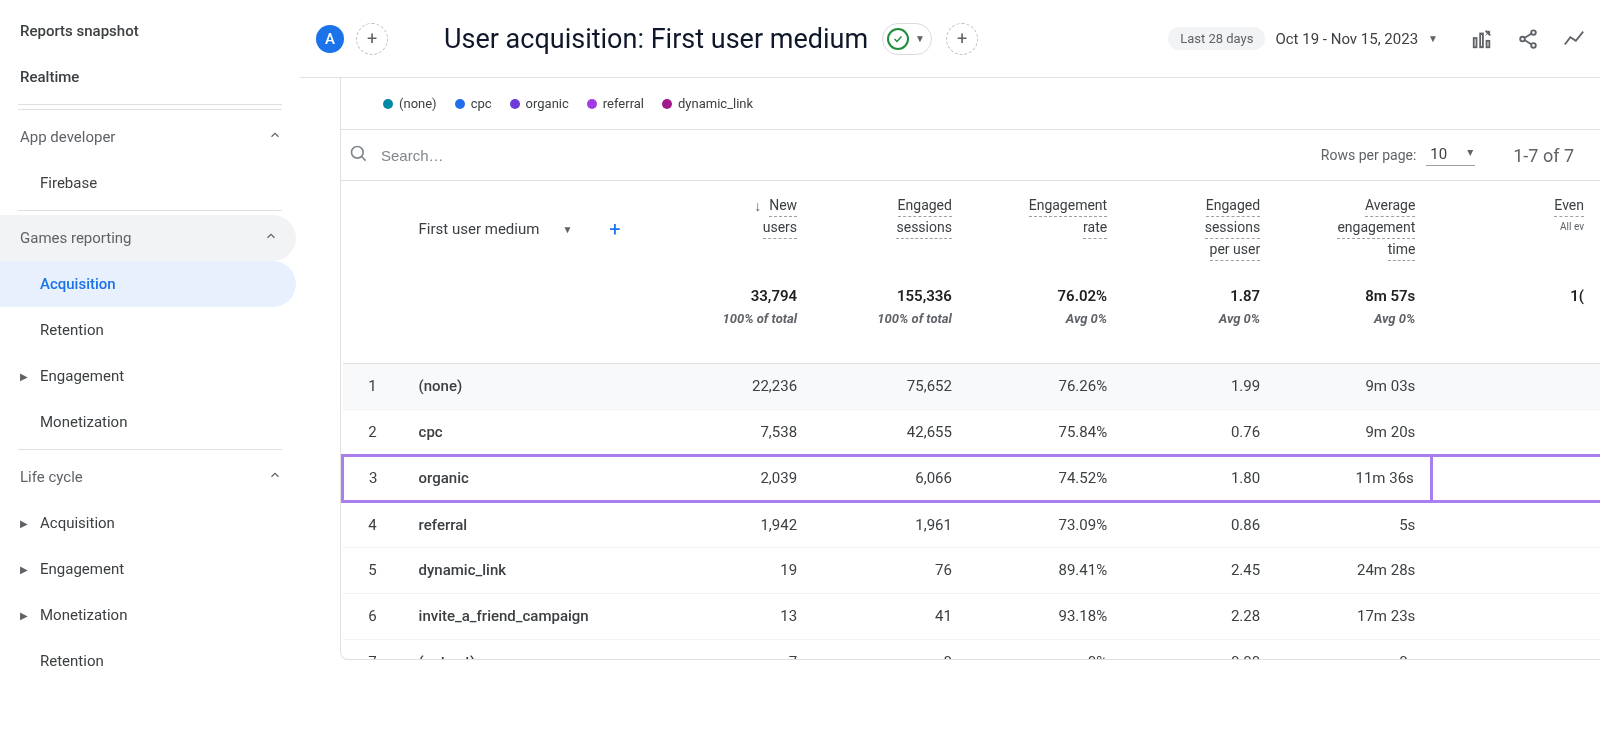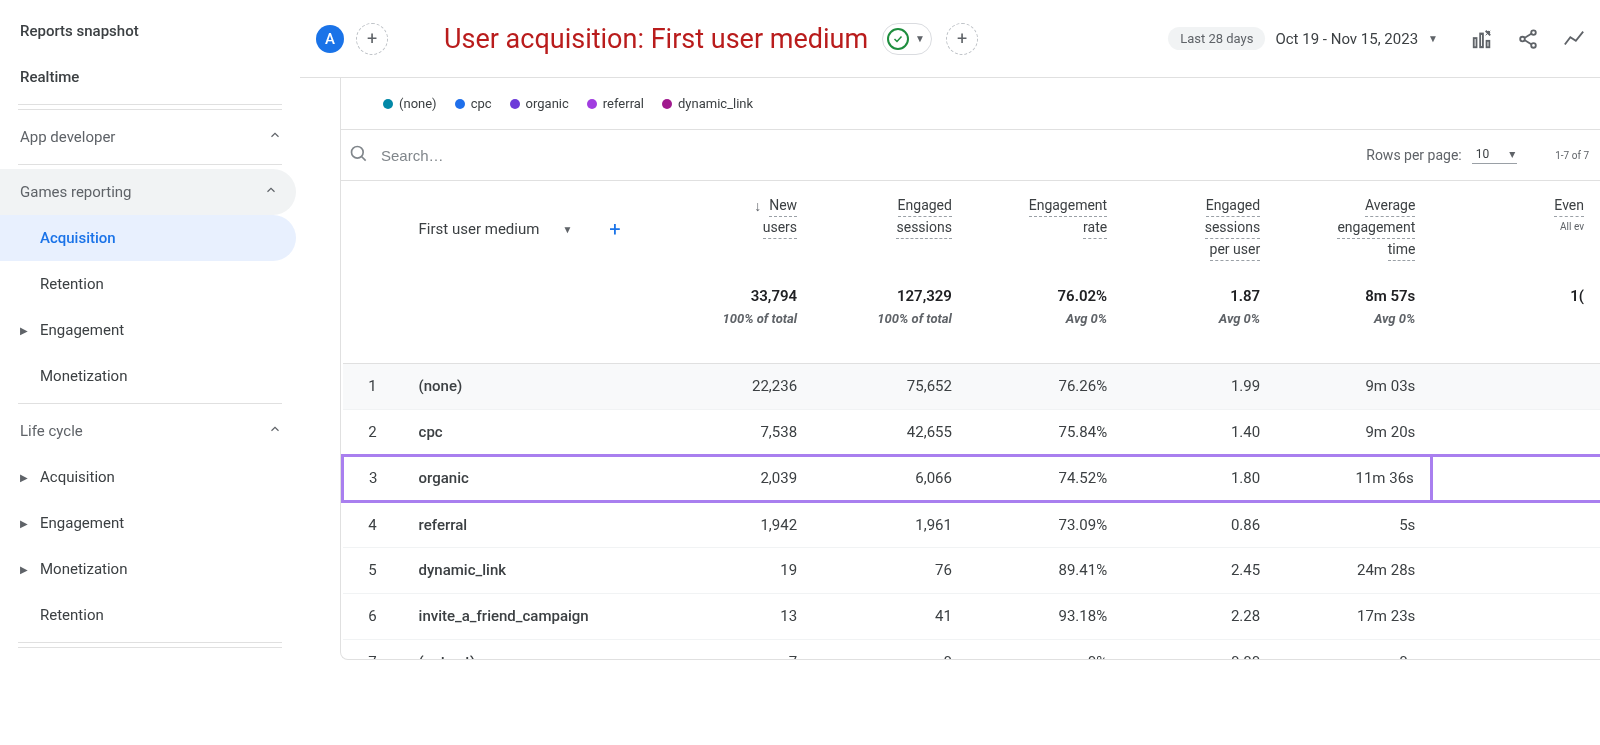--- a/index.html
+++ b/index.html
@@ -81,21 +81,21 @@
     display: flex;
     align-items: center;
     justify-content: center;
     color: #5f6368;
     cursor: pointer;
     font-size: 18px;
   }
   .title {
     font-size: 27px;
     margin: 0 14px 0 56px;
-    color: #b91c1c;
+    color: #0f172a;
     white-space: nowrap;
   }
   .badge-wrap {
     display: flex;
     align-items: center;
     border: 1px solid #dadce0;
     border-radius: 20px;
     padding: 2px 6px 2px 4px;
     height: 32px;
   }
@@ -166,48 +166,48 @@
     color: #3c4043;
   }
   .legend-item { display: flex; align-items: center; gap: 6px; }
   .legend-dot { width: 10px; height: 10px; border-radius: 50%; }
   .table-toolbar {
     display: flex;
     align-items: center;
     height: 52px;
     border-top: 1px solid #e0e0e0;
     border-bottom: 1px solid #e0e0e0;
-    padding: 0 11px 0 4px;
+    padding: 0 26px 0 4px;
   }
   .search-icn { color: #80868b; margin: 0 10px 0 4px; }
   .search-input {
     border: none;
     outline: none;
     font-size: 15px;
     flex: 1;
     color: #3c4043;
   }
   .search-input::placeholder { color: #80868b; }
   .rpp { color: #5f6368; display: flex; align-items: center; font-size: 14px; }
   .rpp-val {
     margin-left: 10px;
     border-bottom: 1px solid #9aa0a6;
     padding: 0 28px 2px 4px;
     position: relative;
     color: #3c4043;
-    font-size: 12px;
+    font-size: 15px;
   }
   .rpp-val::after {
     content: "▾";
     position: absolute;
     right: 2px; top: 0;
     color: #5f6368;
     font-size: 12px;
   }
-  .count { margin-left: 38px; color: #5f6368; font-size: 10px; }
+  .count { margin-left: 38px; color: #5f6368; font-size: 18px; }
   
   .tablewrap { overflow-x: auto; flex: 1; }
   table { border-collapse: collapse; table-layout: fixed; }
   th, td {
     padding: 0 16px;
     vertical-align: top;
     text-align: right;
     white-space: nowrap;
   }
   .col-idx { width: 62px; text-align: center; }
@@ -262,20 +262,24 @@
       <div class="side-item">
         <span>Realtime</span>
       </div>
       <hr class="side-hr">
       <hr class="side-hr">
       <div class="side-item section">
         <span>App developer</span>
         <span class="caret"><svg width="14" height="14" viewBox="0 0 24 24" fill="none" stroke="#5f6368" stroke-width="2">
             <polyline points="6,15 12,9 18,15"></polyline>
           </svg></span>
+      </div>
+      <div class="side-item child">
+        <span class="tri blank">▶</span>
+        <span>Firebase</span>
       </div>
       <hr class="side-hr">
       <div class="side-item section active-parent">
         <span>Games reporting</span>
         <span class="caret"><svg width="14" height="14" viewBox="0 0 24 24" fill="none" stroke="#5f6368" stroke-width="2">
             <polyline points="6,15 12,9 18,15"></polyline>
           </svg></span>
       </div>
       <div class="side-item child active">
         <span class="tri blank">▶</span>
@@ -450,21 +454,21 @@
                 </tr>
               <tr class="h2">
                 <th class="col-idx"></th>
                 <th class="col-dim"></th>
 
               <th class="col-m">
                     <div class="total-main">33,794</div>
                     <div class="total-sub">100% of total</div>
                   </th>
                   <th class="col-m">
-                    <div class="total-main">127,329</div>
+                    <div class="total-main">155,336</div>
                     <div class="total-sub">100% of total</div>
                   </th>
                   <th class="col-m">
                     <div class="total-main">76.02%</div>
                     <div class="total-sub">Avg 0%</div>
                   </th>
                   <th class="col-m">
                     <div class="total-main">1.87</div>
                     <div class="total-sub">Avg 0%</div>
                   </th>
@@ -488,21 +492,21 @@
                   <td class="col-m">1.99</td>
                   <td class="col-m last-vis">9m 03s</td>
                   <td class="col-overflow"></td>
                 </tr>
                 <tr>
                   <td class="col-idx">2</td>
                   <td class="col-dim">cpc</td>
                   <td class="col-m">7,538</td>
                   <td class="col-m">42,655</td>
                   <td class="col-m">75.84%</td>
-                  <td class="col-m">1.40</td>
+                  <td class="col-m">0.76</td>
                   <td class="col-m last-vis">9m 20s</td>
                   <td class="col-overflow"></td>
                 </tr>
                 <tr class="highlight">
                   <td class="col-idx">3</td>
                   <td class="col-dim">organic</td>
                   <td class="col-m">2,039</td>
                   <td class="col-m">6,066</td>
                   <td class="col-m">74.52%</td>
                   <td class="col-m">1.80</td>

